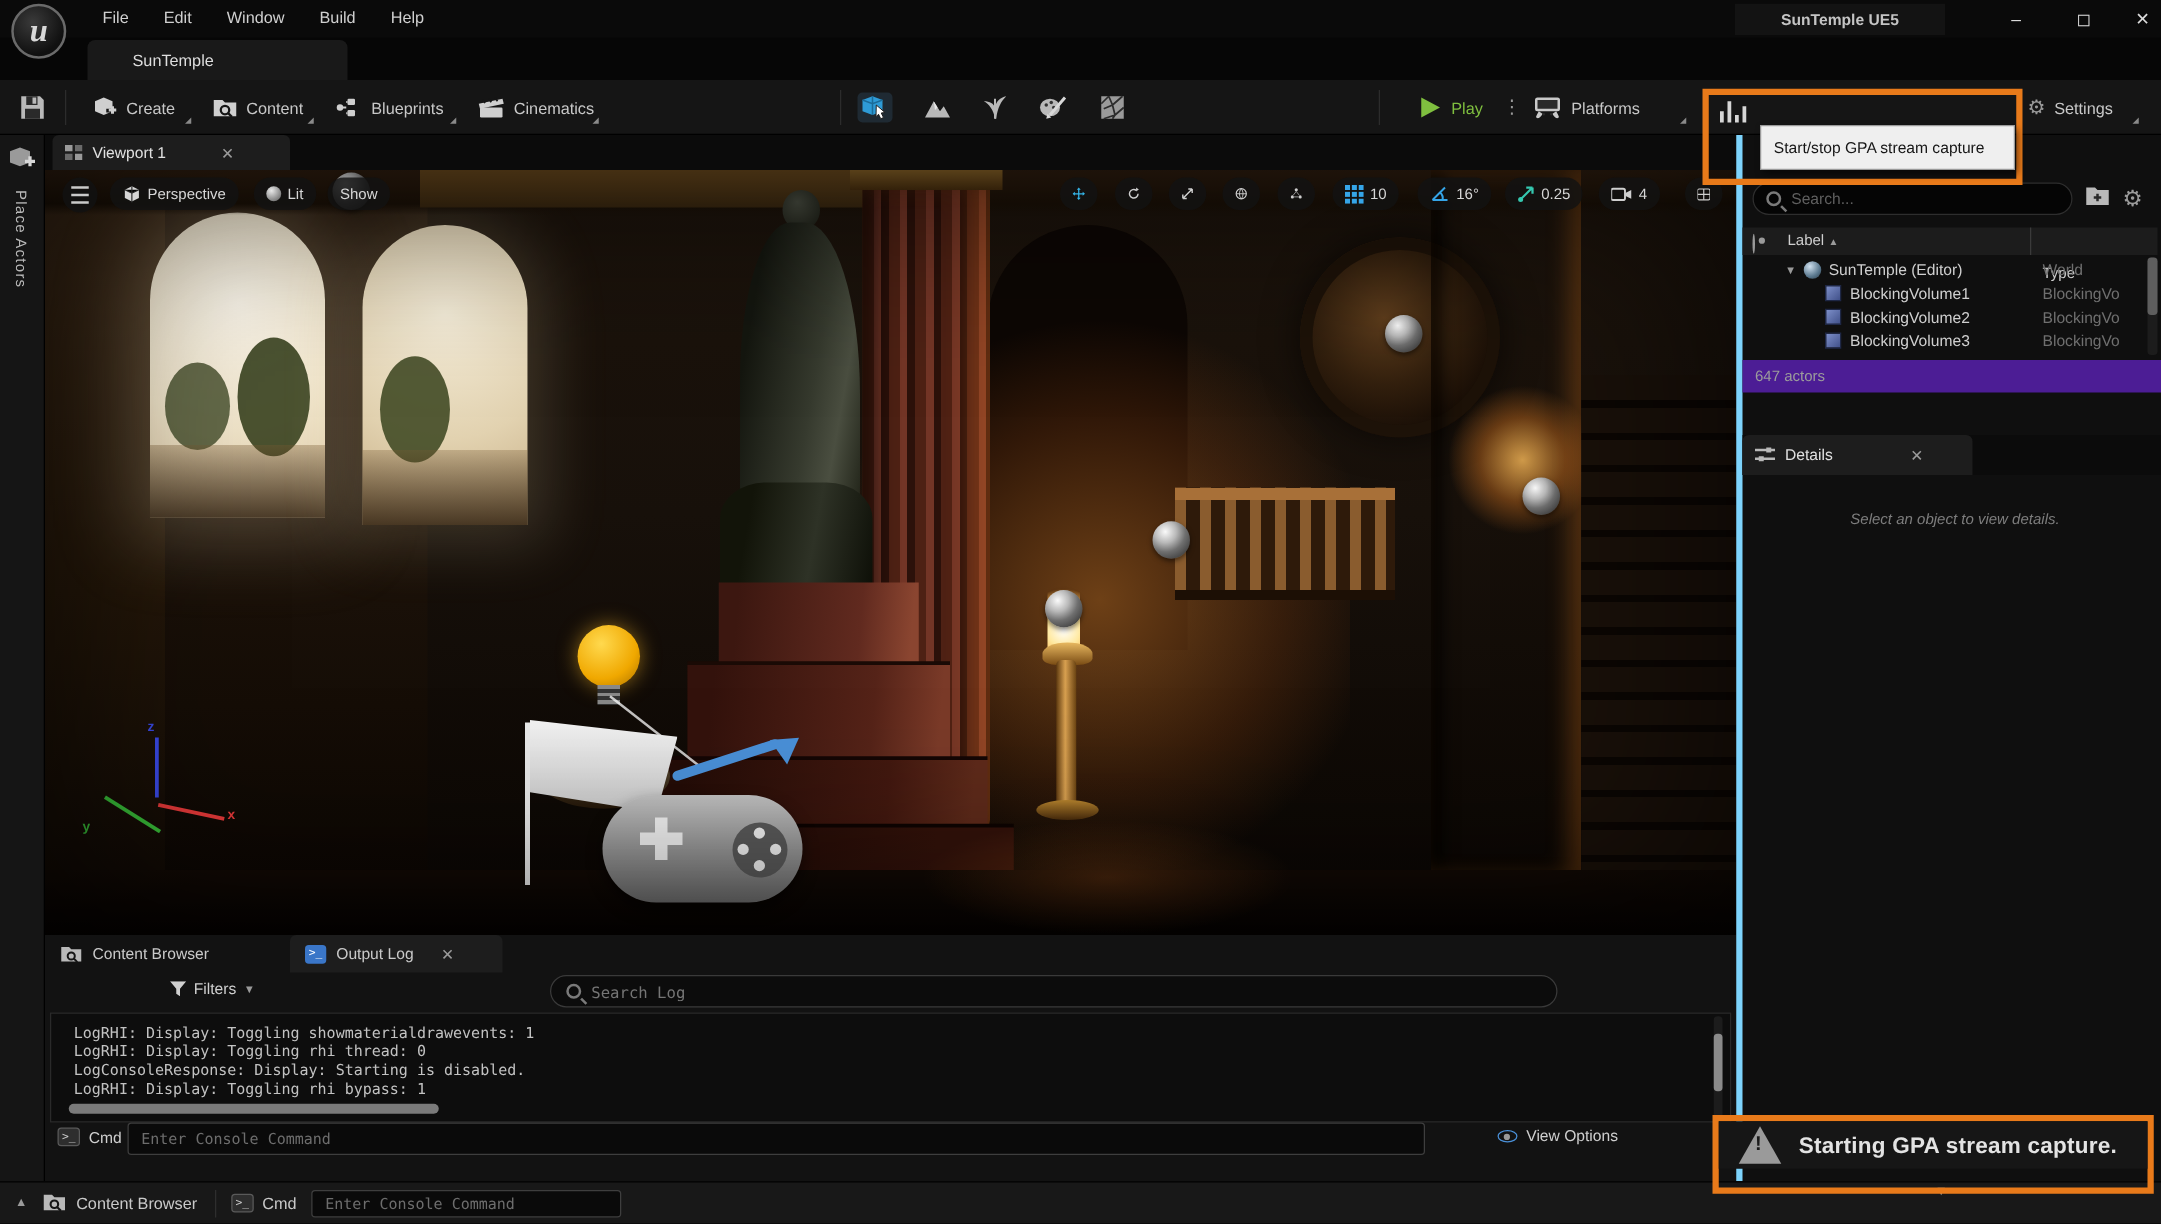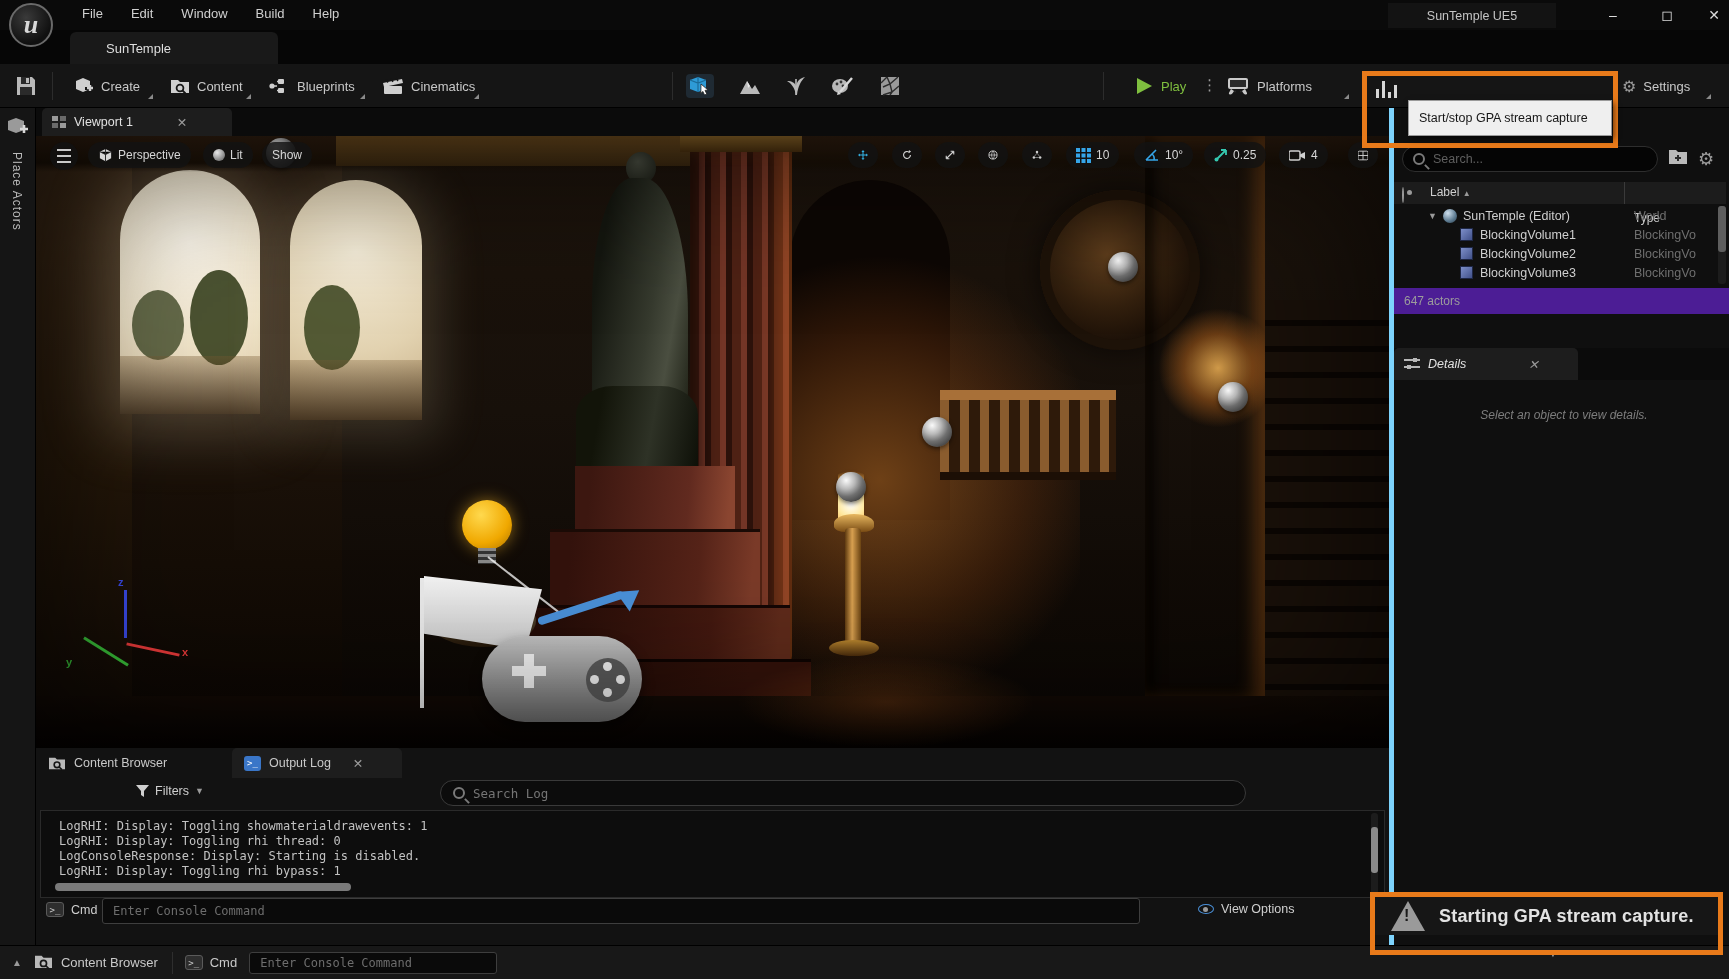--- a/index.html
+++ b/index.html
@@ -10,21 +10,21 @@
   .row { display:flex; align-items:center; }
 
   
   .titlebar { left:0; top:0; width:1729px; height:30px; background:#0a0a0a; }
   .logo { left:9px; top:3px; width:44px; height:44px; border-radius:50%;
           background:radial-gradient(circle at 38% 32%, #3a3a3a, #101010 70%);
           border:2px solid #6a6a6a; color:#d8d8d8; font:italic bold 26px "Liberation Serif", serif;
           display:flex; align-items:center; justify-content:center; z-index:30;}
   .menu-item { padding:6px 14px; font-size:13px; color:#d0d0d0; }
   .win-title { left:1388px; top:3px; width:168px; height:25px; background:#131313;
-               font-size:12.5px; color:#c4c4c4; display:flex; align-items:center; justify-content:center; }
+               font-size:12.5px; color:#c4c4c4; display:flex; align-items:center; justify-content:center;font-weight:bold; }
   .winbtn { width:30px; height:26px; display:flex; align-items:center; justify-content:center;
             color:#dcdcdc; font-size:14px; }
 
   
   .projrow { left:0; top:30px; width:1729px; height:34px; background:#060606; }
   .projtab { left:70px; top:32px; width:208px; height:32px; background:#191919;
              border-radius:6px 6px 0 0; display:flex; align-items:center; padding-left:36px;
              font-size:13px; color:#dedede; }
 
   
@@ -427,21 +427,21 @@
             <rect x="5.5" y="11" width="4" height="4"></rect>
             <rect x="11" y="11" width="4" height="4"></rect>
           </g>
         </svg>
       <span>10</span>
     </div>
     <div class="pill" style="left:1098px; top:34px;">
       <svg width="16" height="14" viewBox="0 0 16 14">
           <path d="M2 12L12 2M2 12h12M8 6a6 6 0 0 1 2 6" fill="none" stroke="#35a5e8" stroke-width="1.6"></path>
         </svg>
-      <span>10°</span>
+      <span>16°</span>
     </div>
     <div class="pill" style="left:1168px; top:34px;">
       <svg width="14" height="14" viewBox="0 0 14 14">
           <path d="M2 12L12 2M12 2H7M12 2v5" fill="none" stroke="#35c8b0" stroke-width="1.8"></path>
           <circle cx="2.5" cy="11.5" r="2" fill="#35c8b0"></circle>
         </svg>
       <span>0.25</span>
     </div>
     <div class="pill" style="left:1243px; top:34px;">
       <svg width="17" height="13" viewBox="0 0 17 13">
@@ -548,21 +548,21 @@
       <span class="outtype">BlockingVo</span>
     </div>
     <div class="abs" style="left:324px; top:98px; width:8px; height:78px; background:#1c1c1c; border-radius:3px;"></div>
     <div class="abs" style="left:324px; top:98px; width:8px; height:46px; background:#5e5e5e; border-radius:3px;"></div>
 
     <div class="abs" style="left:0; top:180px; width:340px; height:26px; background:#4c1d95; display:flex; align-items:center; padding-left:10px; font-size:12px; color:#9c9c9c;">
       <span>647 actors</span>
     </div>
 
     <div class="abs" style="left:0; top:240px; width:340px; height:32px; background:#0b0b0b;"></div>
-    <div class="abs row" style="left:0; top:240px; width:184px; height:32px; background:#1d1d1d; border-radius:5px 5px 0 0; padding:0 10px; gap:8px; font-size:12.5px; color:#e0e0e0;font-style:italic;">
+    <div class="abs row" style="left:0; top:240px; width:184px; height:32px; background:#1d1d1d; border-radius:5px 5px 0 0; padding:0 10px; gap:8px; font-size:12.5px; color:#e0e0e0;">
       <svg width="16" height="14" viewBox="0 0 16 14">
           <path d="M0 3h16M0 10h16" stroke="#b9b9b9" stroke-width="2"></path>
           <rect x="9" y="1" width="4" height="4" fill="#b9b9b9"></rect>
           <rect x="3" y="8" width="4" height="4" fill="#b9b9b9"></rect>
         </svg>
       <span>Details</span>
       <span style="margin-left:54px; color:#9a9a9a;">✕</span>
     </div>
     <div class="abs" style="left:0; top:300px; width:340px; text-align:center; font-size:12px; font-style:italic; color:#7d7d7d;">Select an object to view details.</div>
   </div>

